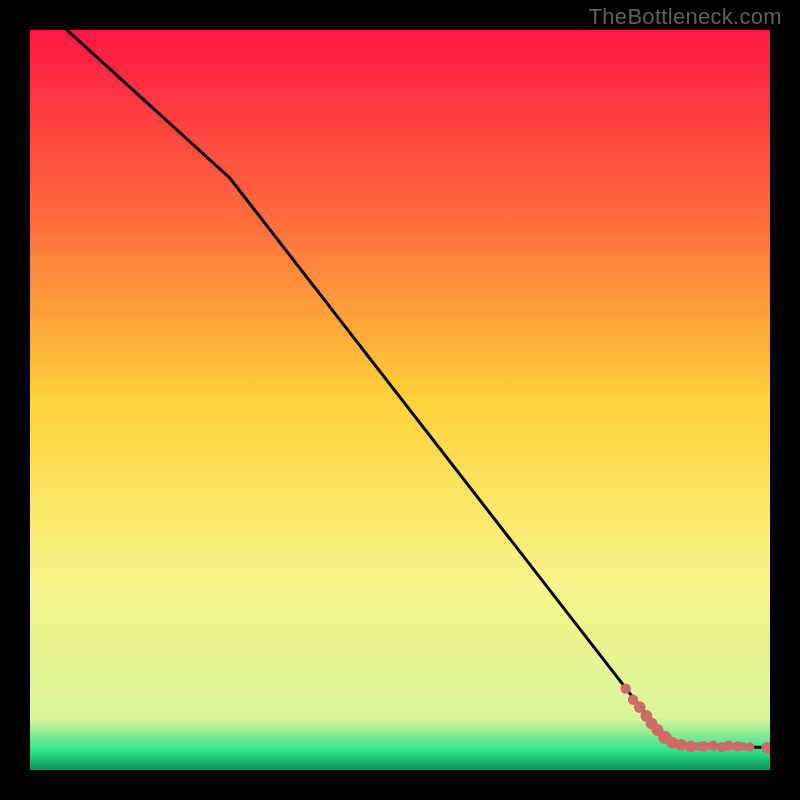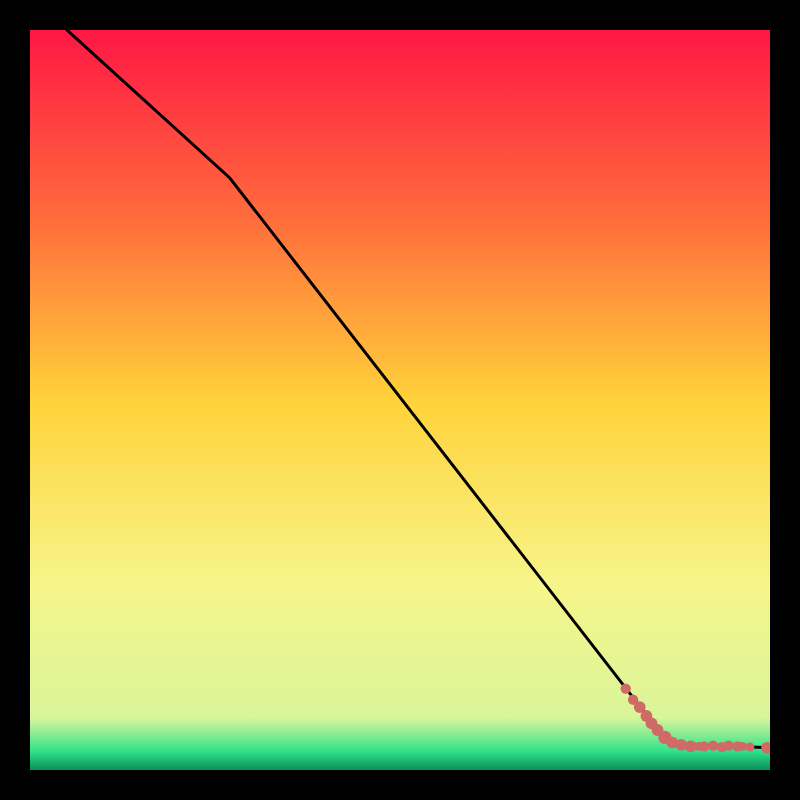--- a/index.html
+++ b/index.html
@@ -36,20 +36,21 @@
   .plot svg {
     width: 740px;
     height: 740px;
     display: block;
   }
 </style>
 </head>
 <body>
 
 <div class="frame">
+  <div class="watermark">TheBottleneck.com</div>
 
   <div class="plot">
     <svg viewBox="0 0 740 740">
       <defs>
         <linearGradient id="bg-grad" x1="0" y1="0" x2="0" y2="1">
             <stop offset="0%" stop-color="#ff1744"></stop>
             <stop offset="25%" stop-color="#ff6a3c"></stop>
             <stop offset="50%" stop-color="#ffd23a"></stop>
             <stop offset="75%" stop-color="#f7f58a"></stop>
             <stop offset="93%" stop-color="#d9f59a"></stop>

